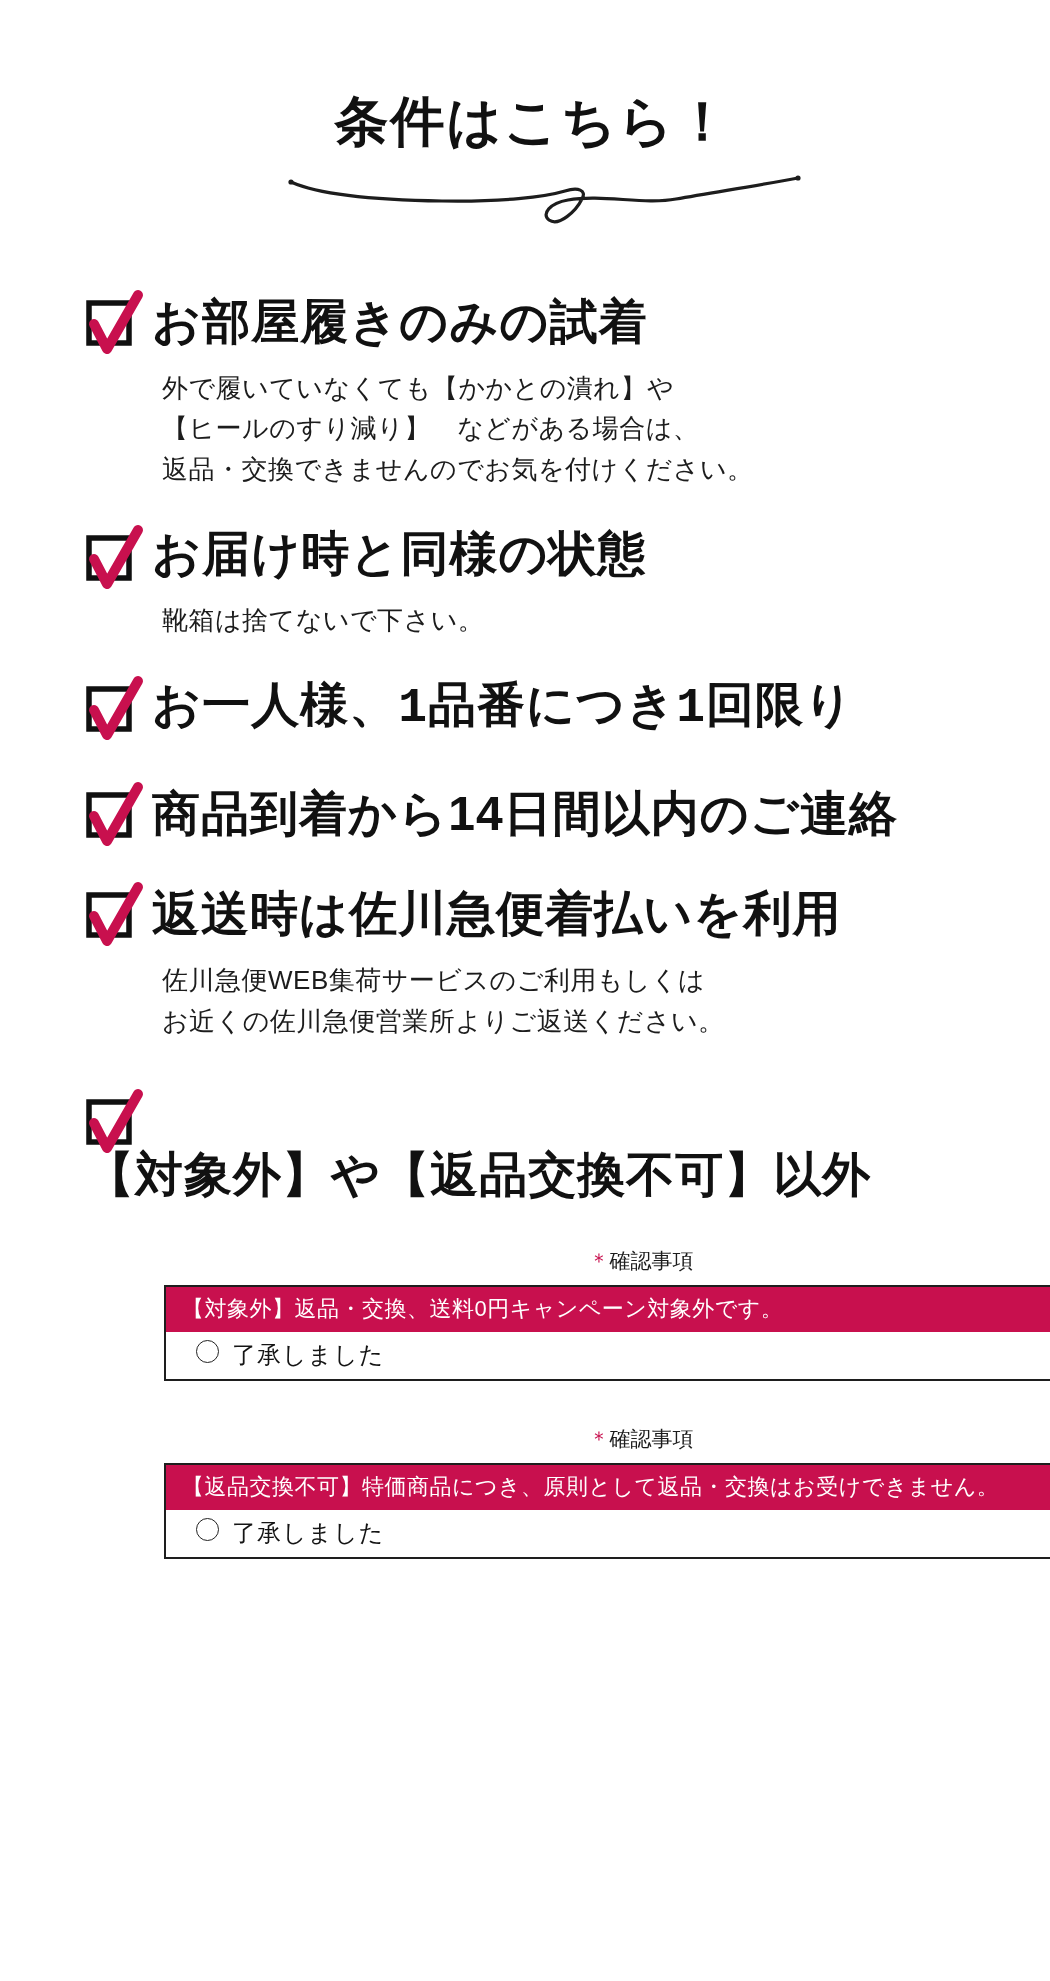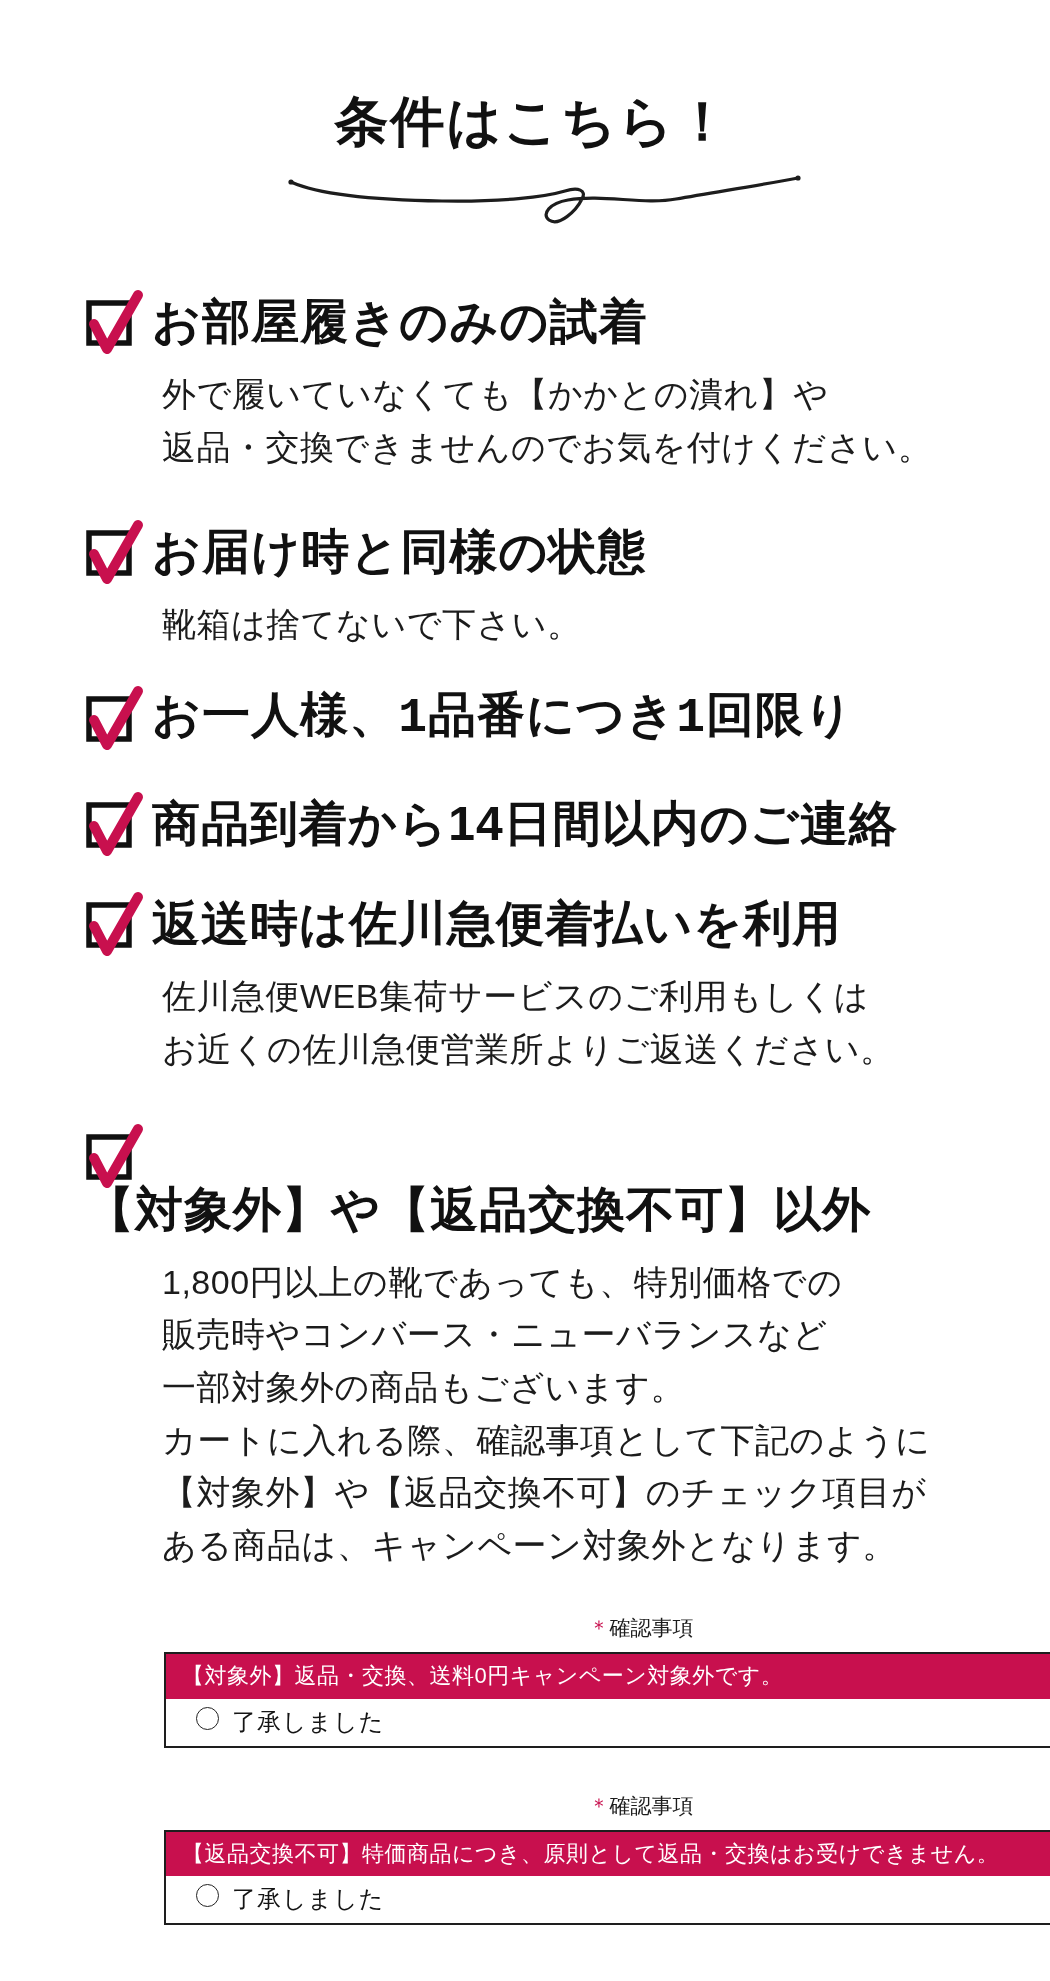--- a/index.html
+++ b/index.html
@@ -55,27 +55,27 @@
     font-size:48px;
     font-weight:700;
     line-height:1.25;
     letter-spacing:1px;
     color:#111;
     white-space:nowrap;
   }
   .item-desc{
     padding-left:162px;
     margin-top:16px;
-    font-size:34px;
+    font-size:26px;
     line-height:1.55;
     color:#1C1C1C;
     letter-spacing:0.5px;
   }
   .mt-i1{margin-top:60px;}
-  .mt-i2{margin-top:48px;}
+  .mt-i2{margin-top:35px;align-items:center;}
   .mt-i3{margin-top:38px;font-family:Liberation Mono, monospace;}
   .mt-i4{margin-top:46px;}
   .mt-i5{margin-top:40px;}
   .mt-i6{margin-top:50px;flex-direction:column;}
   
   .confirm{
     width:954px;
     margin-left:164px;
   }
   .mt-c1{margin-top:42px;}
@@ -146,20 +146,21 @@
 
   <div class="check-item mt-i1">
     <svg class="cb" viewBox="0 0 46 46">
       <rect x="3" y="3" width="40" height="40" fill="none" stroke="#101010" stroke-width="5.5"></rect>
       <polyline points="8,24 21,49 52,-5" fill="none" stroke="var(--accent)" stroke-width="10" stroke-linecap="round" stroke-linejoin="round"></polyline>
     </svg>
     <div class="item-heading">お部屋履きのみの試着</div>
   </div>
   <div class="item-desc">
     <div>外で履いていなくても【かかとの潰れ】や</div>
+    <div>【ヒールのすり減り】　などがある場合は、</div>
     <div>返品・交換できませんのでお気を付けください。</div>
   </div>
 
   <div class="check-item mt-i2">
     <svg class="cb" viewBox="0 0 46 46">
       <rect x="3" y="3" width="40" height="40" fill="none" stroke="#101010" stroke-width="5.5"></rect>
       <polyline points="8,24 21,49 52,-5" fill="none" stroke="var(--accent)" stroke-width="10" stroke-linecap="round" stroke-linejoin="round"></polyline>
     </svg>
     <div class="item-heading">お届け時と同様の状態</div>
   </div>
@@ -194,28 +195,20 @@
     <div>佐川急便WEB集荷サービスのご利用もしくは</div>
     <div>お近くの佐川急便営業所よりご返送ください。</div>
   </div>
 
   <div class="check-item mt-i6">
     <svg class="cb" viewBox="0 0 46 46">
       <rect x="3" y="3" width="40" height="40" fill="none" stroke="#101010" stroke-width="5.5"></rect>
       <polyline points="8,24 21,49 52,-5" fill="none" stroke="var(--accent)" stroke-width="10" stroke-linecap="round" stroke-linejoin="round"></polyline>
     </svg>
     <div class="item-heading">【対象外】や【返品交換不可】以外</div>
-  </div>
-  <div class="item-desc">
-    <div>1,800円以上の靴であっても、特別価格での</div>
-    <div>販売時やコンバース・ニューバランスなど</div>
-    <div>一部対象外の商品もございます。</div>
-    <div>カートに入れる際、確認事項として下記のように</div>
-    <div>【対象外】や【返品交換不可】のチェック項目が</div>
-    <div>ある商品は、キャンペーン対象外となります。</div>
   </div>
 
   <div class="confirm mt-c1">
     <div class="confirm-label">
       <span class="asterisk">＊</span><span>確認事項</span>
     </div>
     <div class="confirm-box">
       <div class="confirm-header">【対象外】返品・交換、送料0円キャンペーン対象外です。</div>
       <div class="confirm-option">
         <span class="radio"></span>

